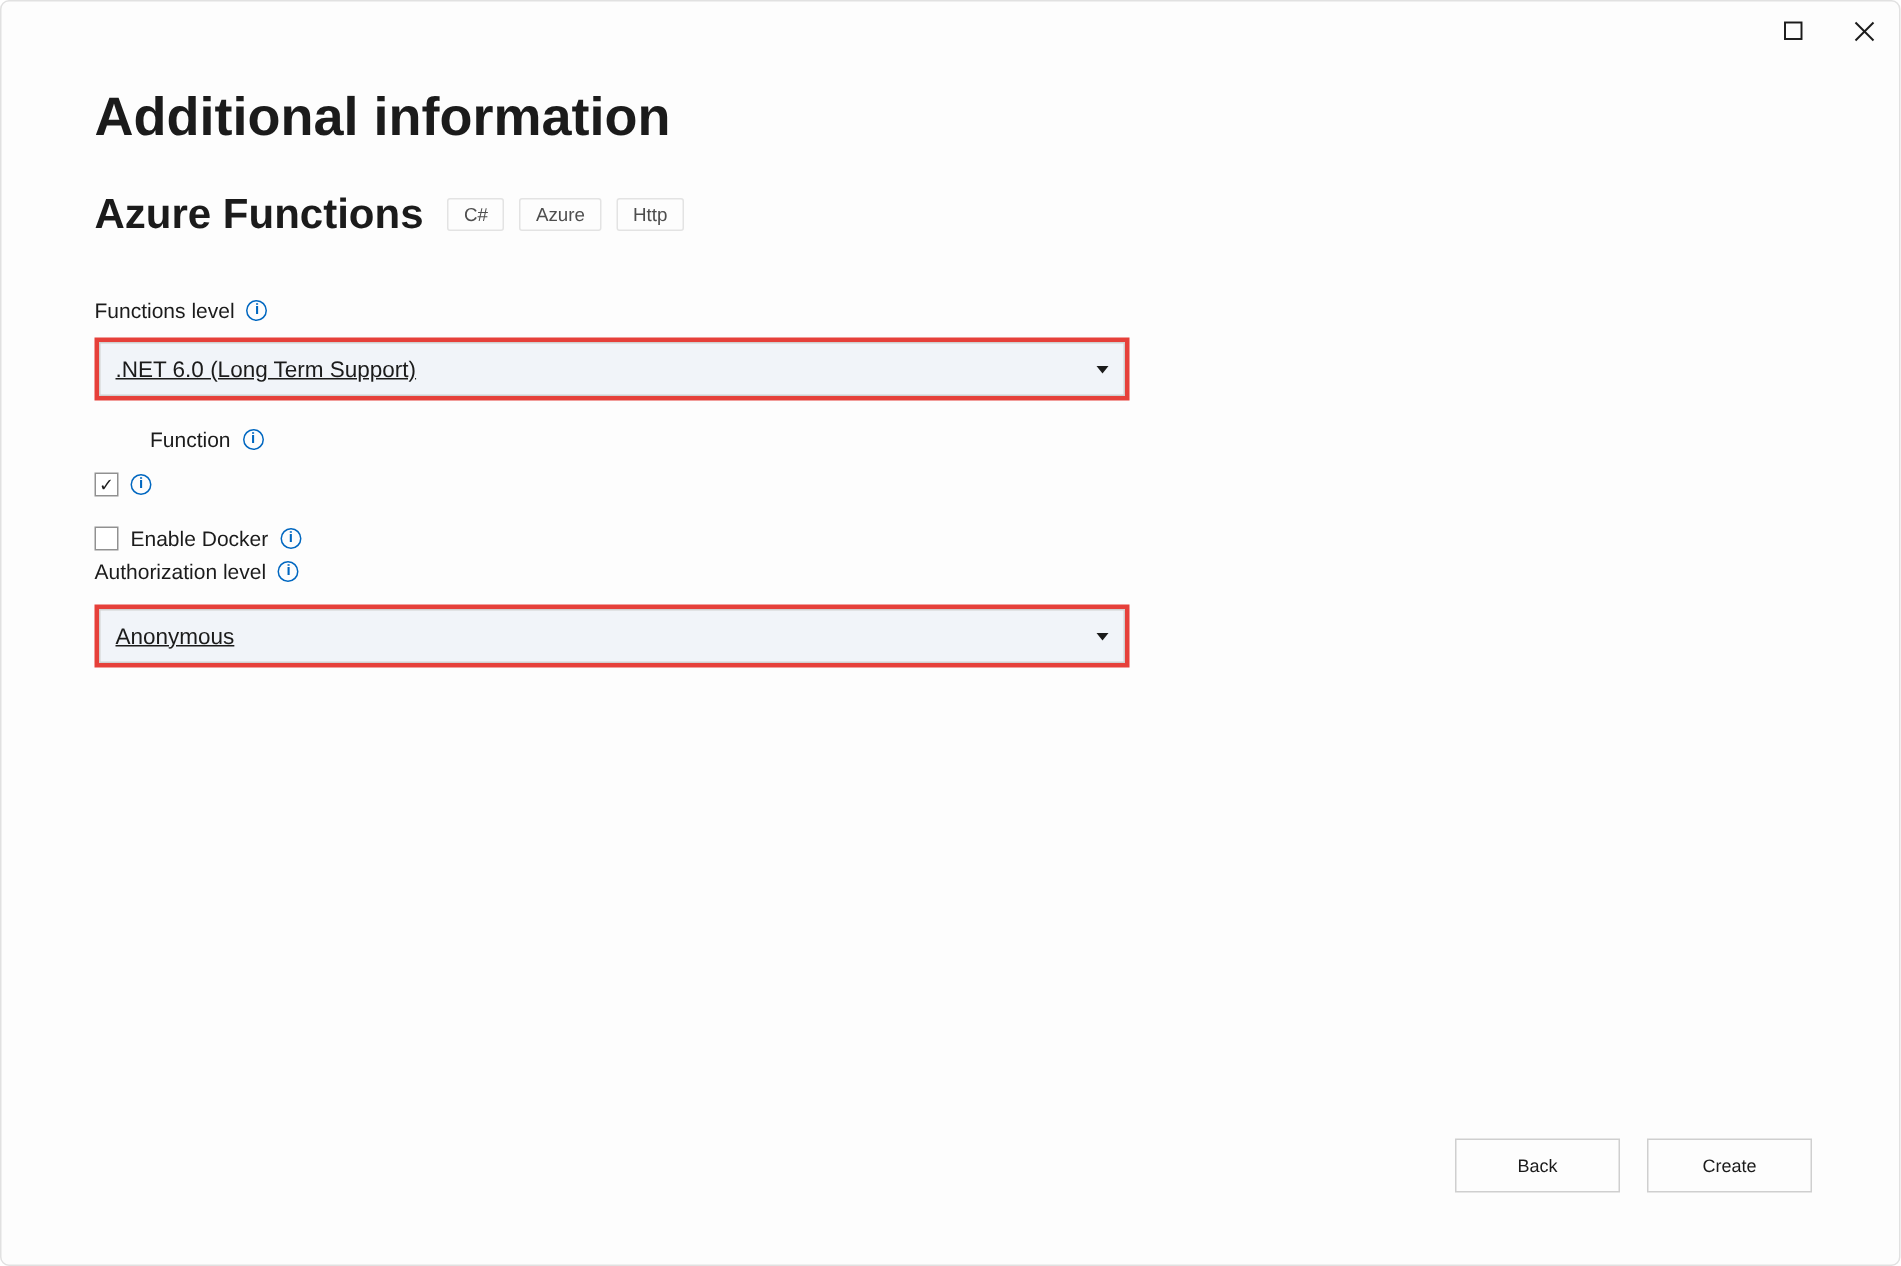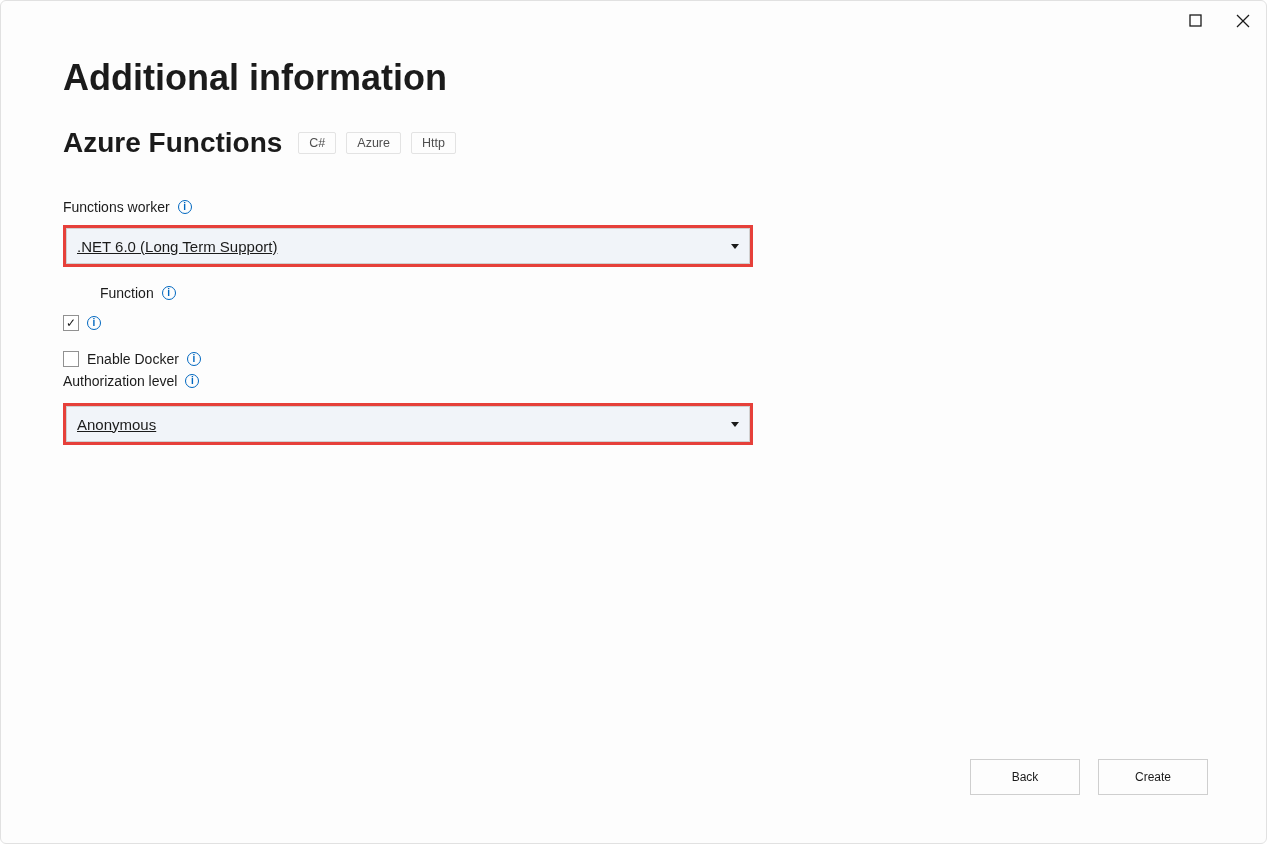--- a/index.html
+++ b/index.html
@@ -178,21 +178,21 @@
       <div class="subtitle">Azure Functions</div>
       <div class="tags">
         <div class="tag">C#</div>
         <div class="tag">Azure</div>
         <div class="tag">Http</div>
       </div>
     </div>
 
     <div class="section1">
       <div class="field-label">
-        <span>Functions worker</span>
+        <span>Functions level</span>
         <span class="info-icon">i</span>
       </div>
       <div class="dropdown-wrap hl">
         <div class="dropdown">
           <span>.NET 6.0 (Long Term Support)</span>
           <span class="caret"></span>
         </div>
       </div>
     </div>
 

